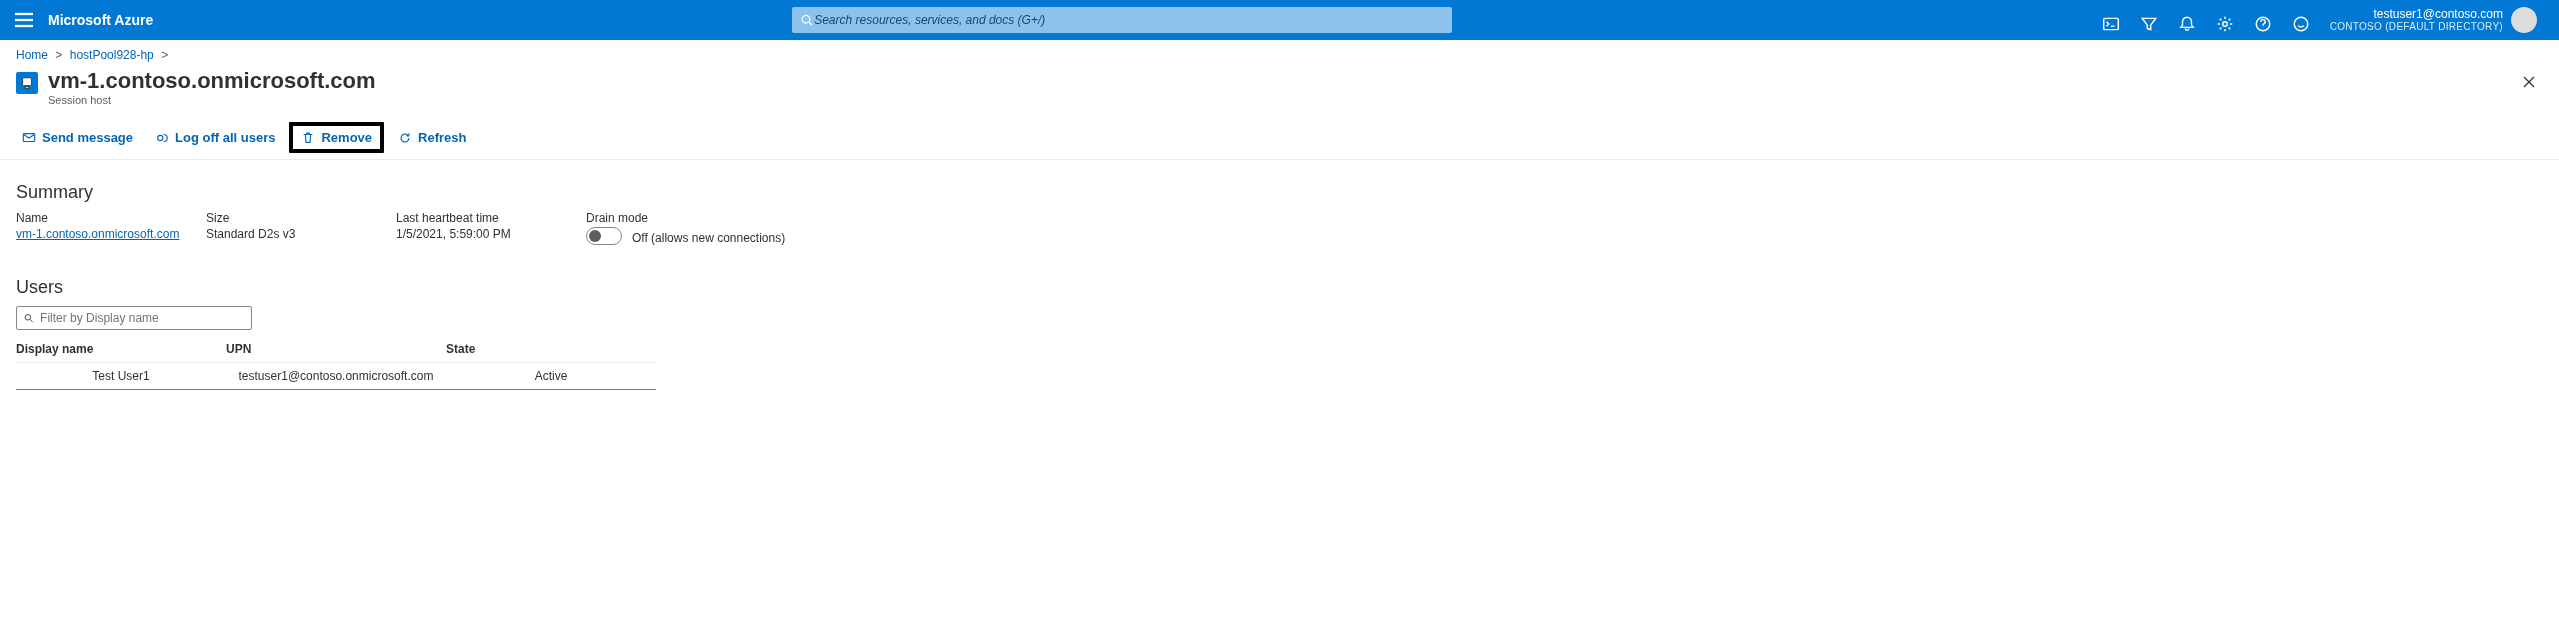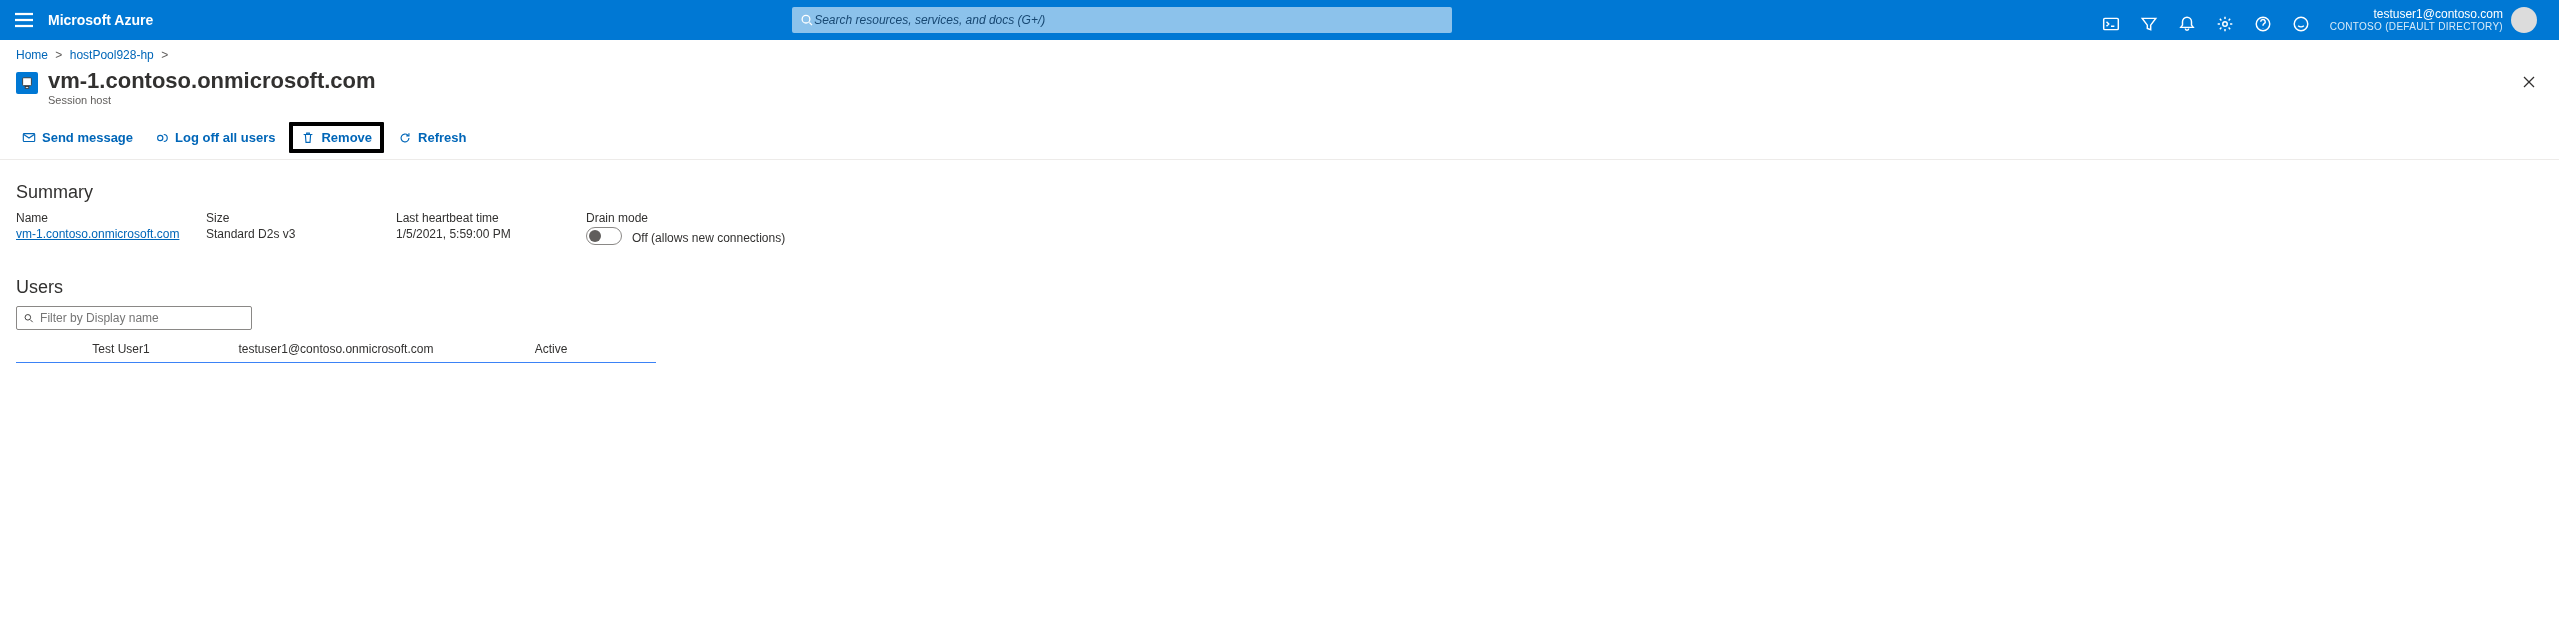--- a/index.html
+++ b/index.html
@@ -208,19 +208,24 @@
 
   <div class="filter-box">
     <svg viewBox="0 0 16 16" width="12" height="12" fill="none" stroke="#605e5c" stroke-width="1.3">
         <circle cx="7" cy="7" r="4"></circle>
         <line x1="10.5" y1="10.5" x2="14" y2="14"></line>
       </svg>
     <input placeholder="Filter by Display name" style="">
   </div>
 
   <div class="tbl">
+    <div class="hdr">
+      <div>Display name</div>
+      <div>UPN</div>
+      <div>State</div>
+    </div>
     <div class="row">
       <div>Test User1</div>
       <div>testuser1@contoso.onmicrosoft.com</div>
       <div>Active</div>
     </div>
   </div>
 </div>
 
 </body></html>

